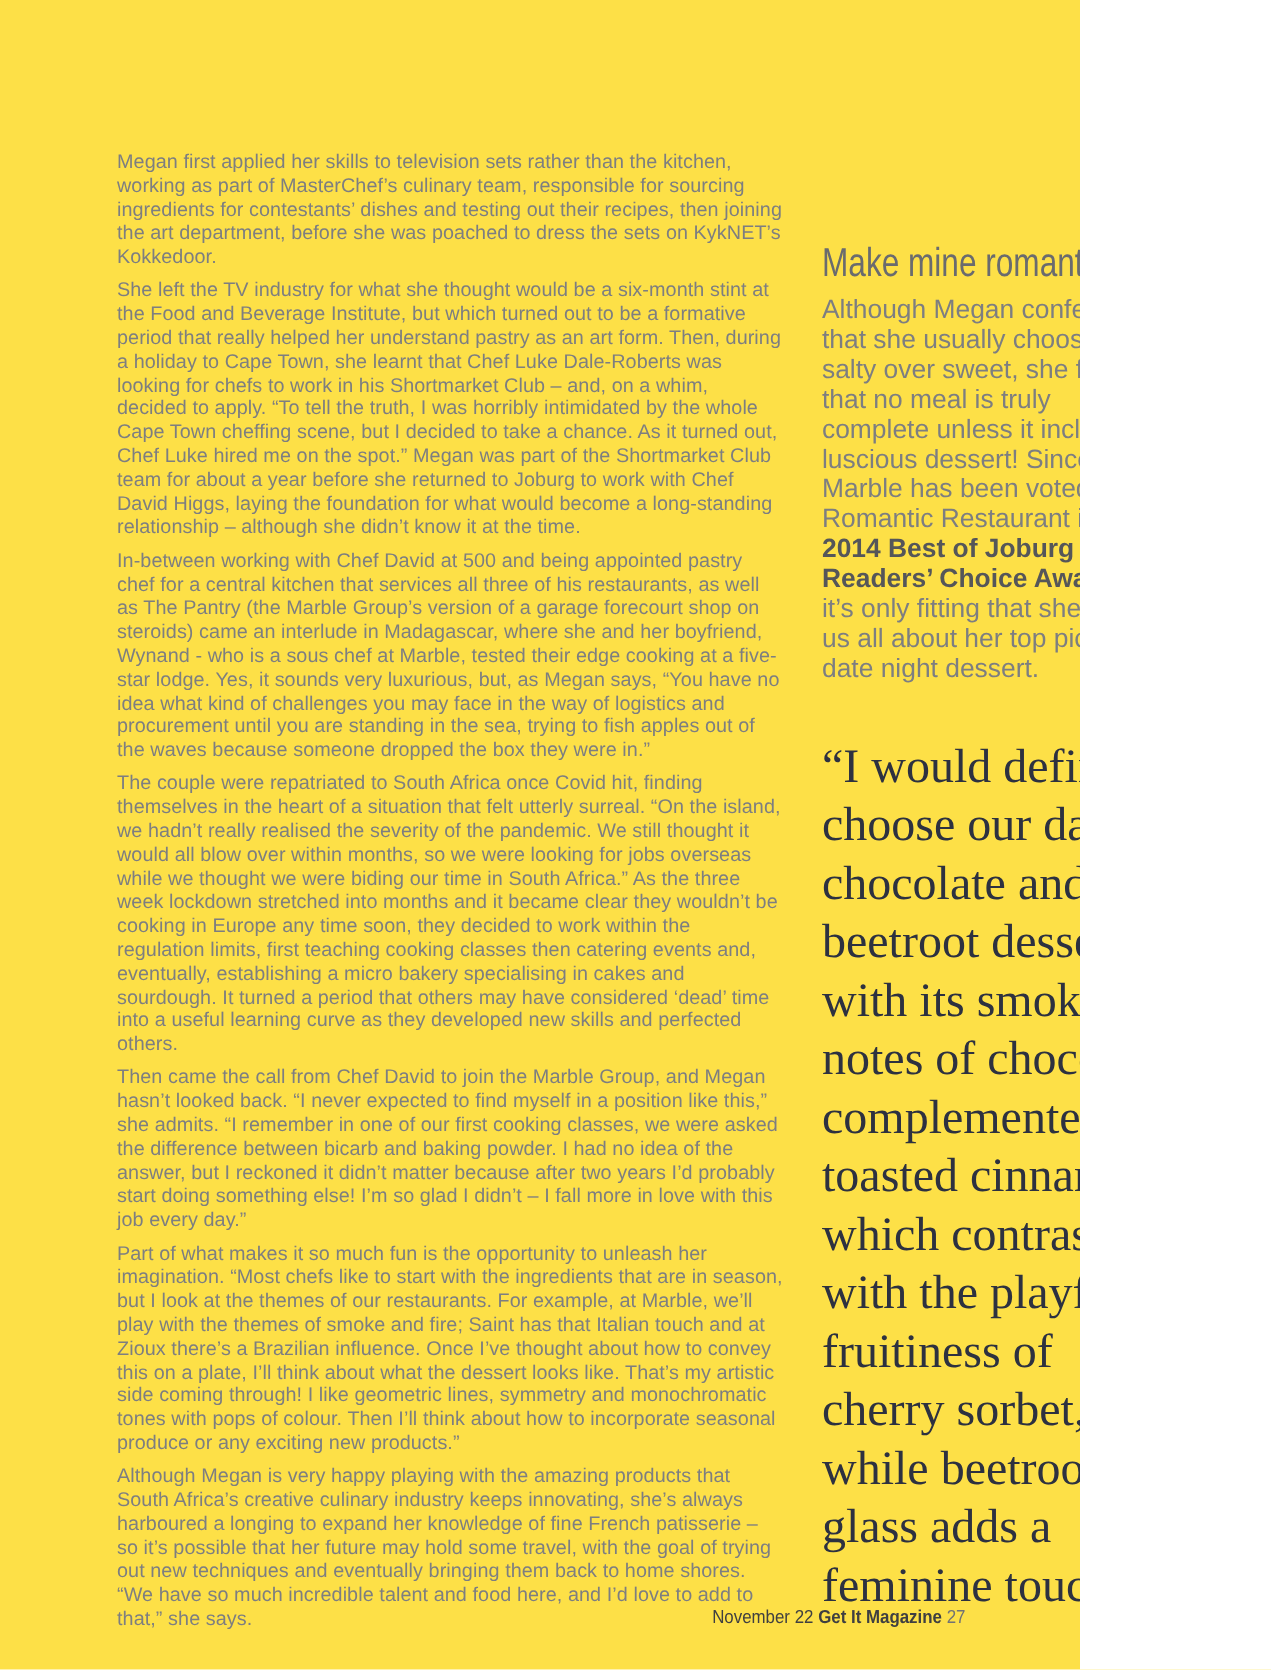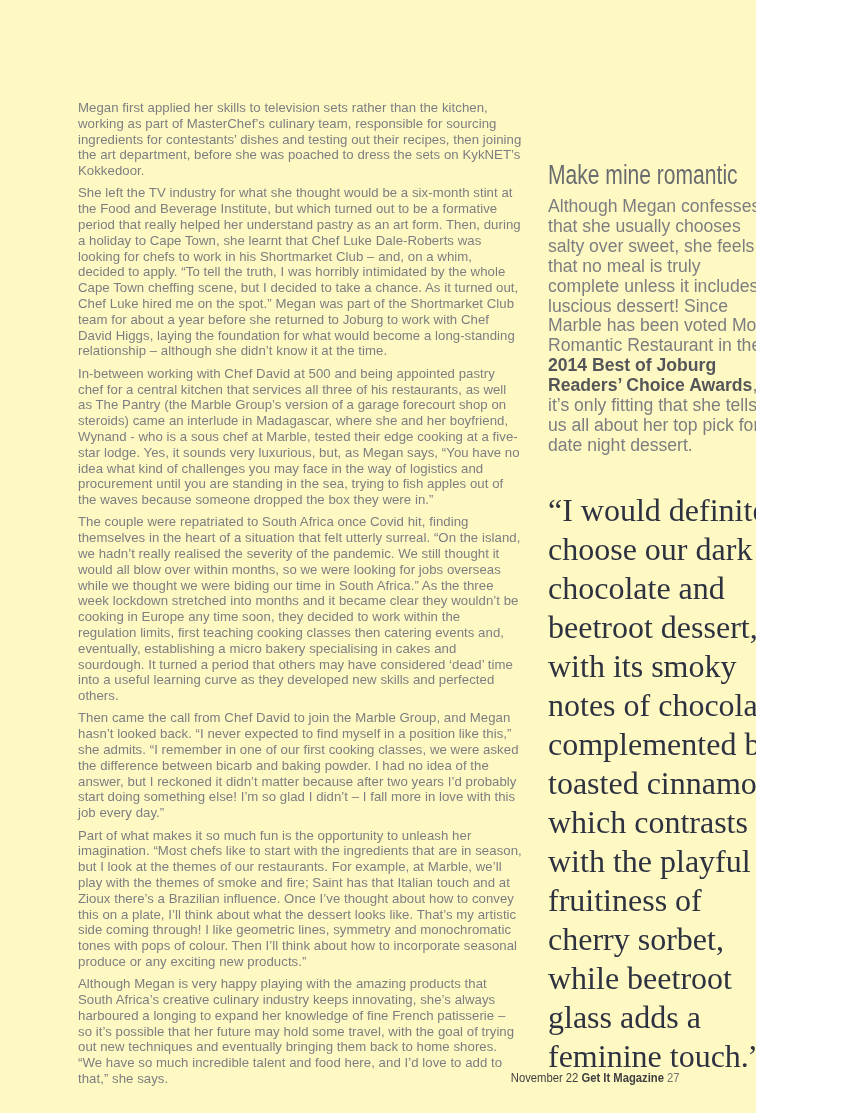--- a/index.html
+++ b/index.html
@@ -1,23 +1,22 @@
 <!DOCTYPE html>
 <html style="--body-text: #7d7e81; --heading-text: #6a6b6e; --bold-text: #555659; --quote-text: #2d3140; --footer-text: #3f3f41; --page-number: #717275;"><head>
 <meta charset="utf-8">
 <style>
   html, body { margin: 0; padding: 0; background: #ffffff; }
   .page {
     position: relative;
     width: 720px;
     height: 1113px;
-    background: #fef9c3;
+    background: #fde047;
     overflow: hidden;
     font-family: "Liberation Sans", sans-serif;
-    padding-left: 36px;
   }
   .article-col {
     position: absolute;
     left: 78px;
     top: 100px;
     width: 444px;
     color: var(--body-text, #7d7e81);
     font-size: 13.2px;
     line-height: 15.8px;
     letter-spacing: 0.05px;

